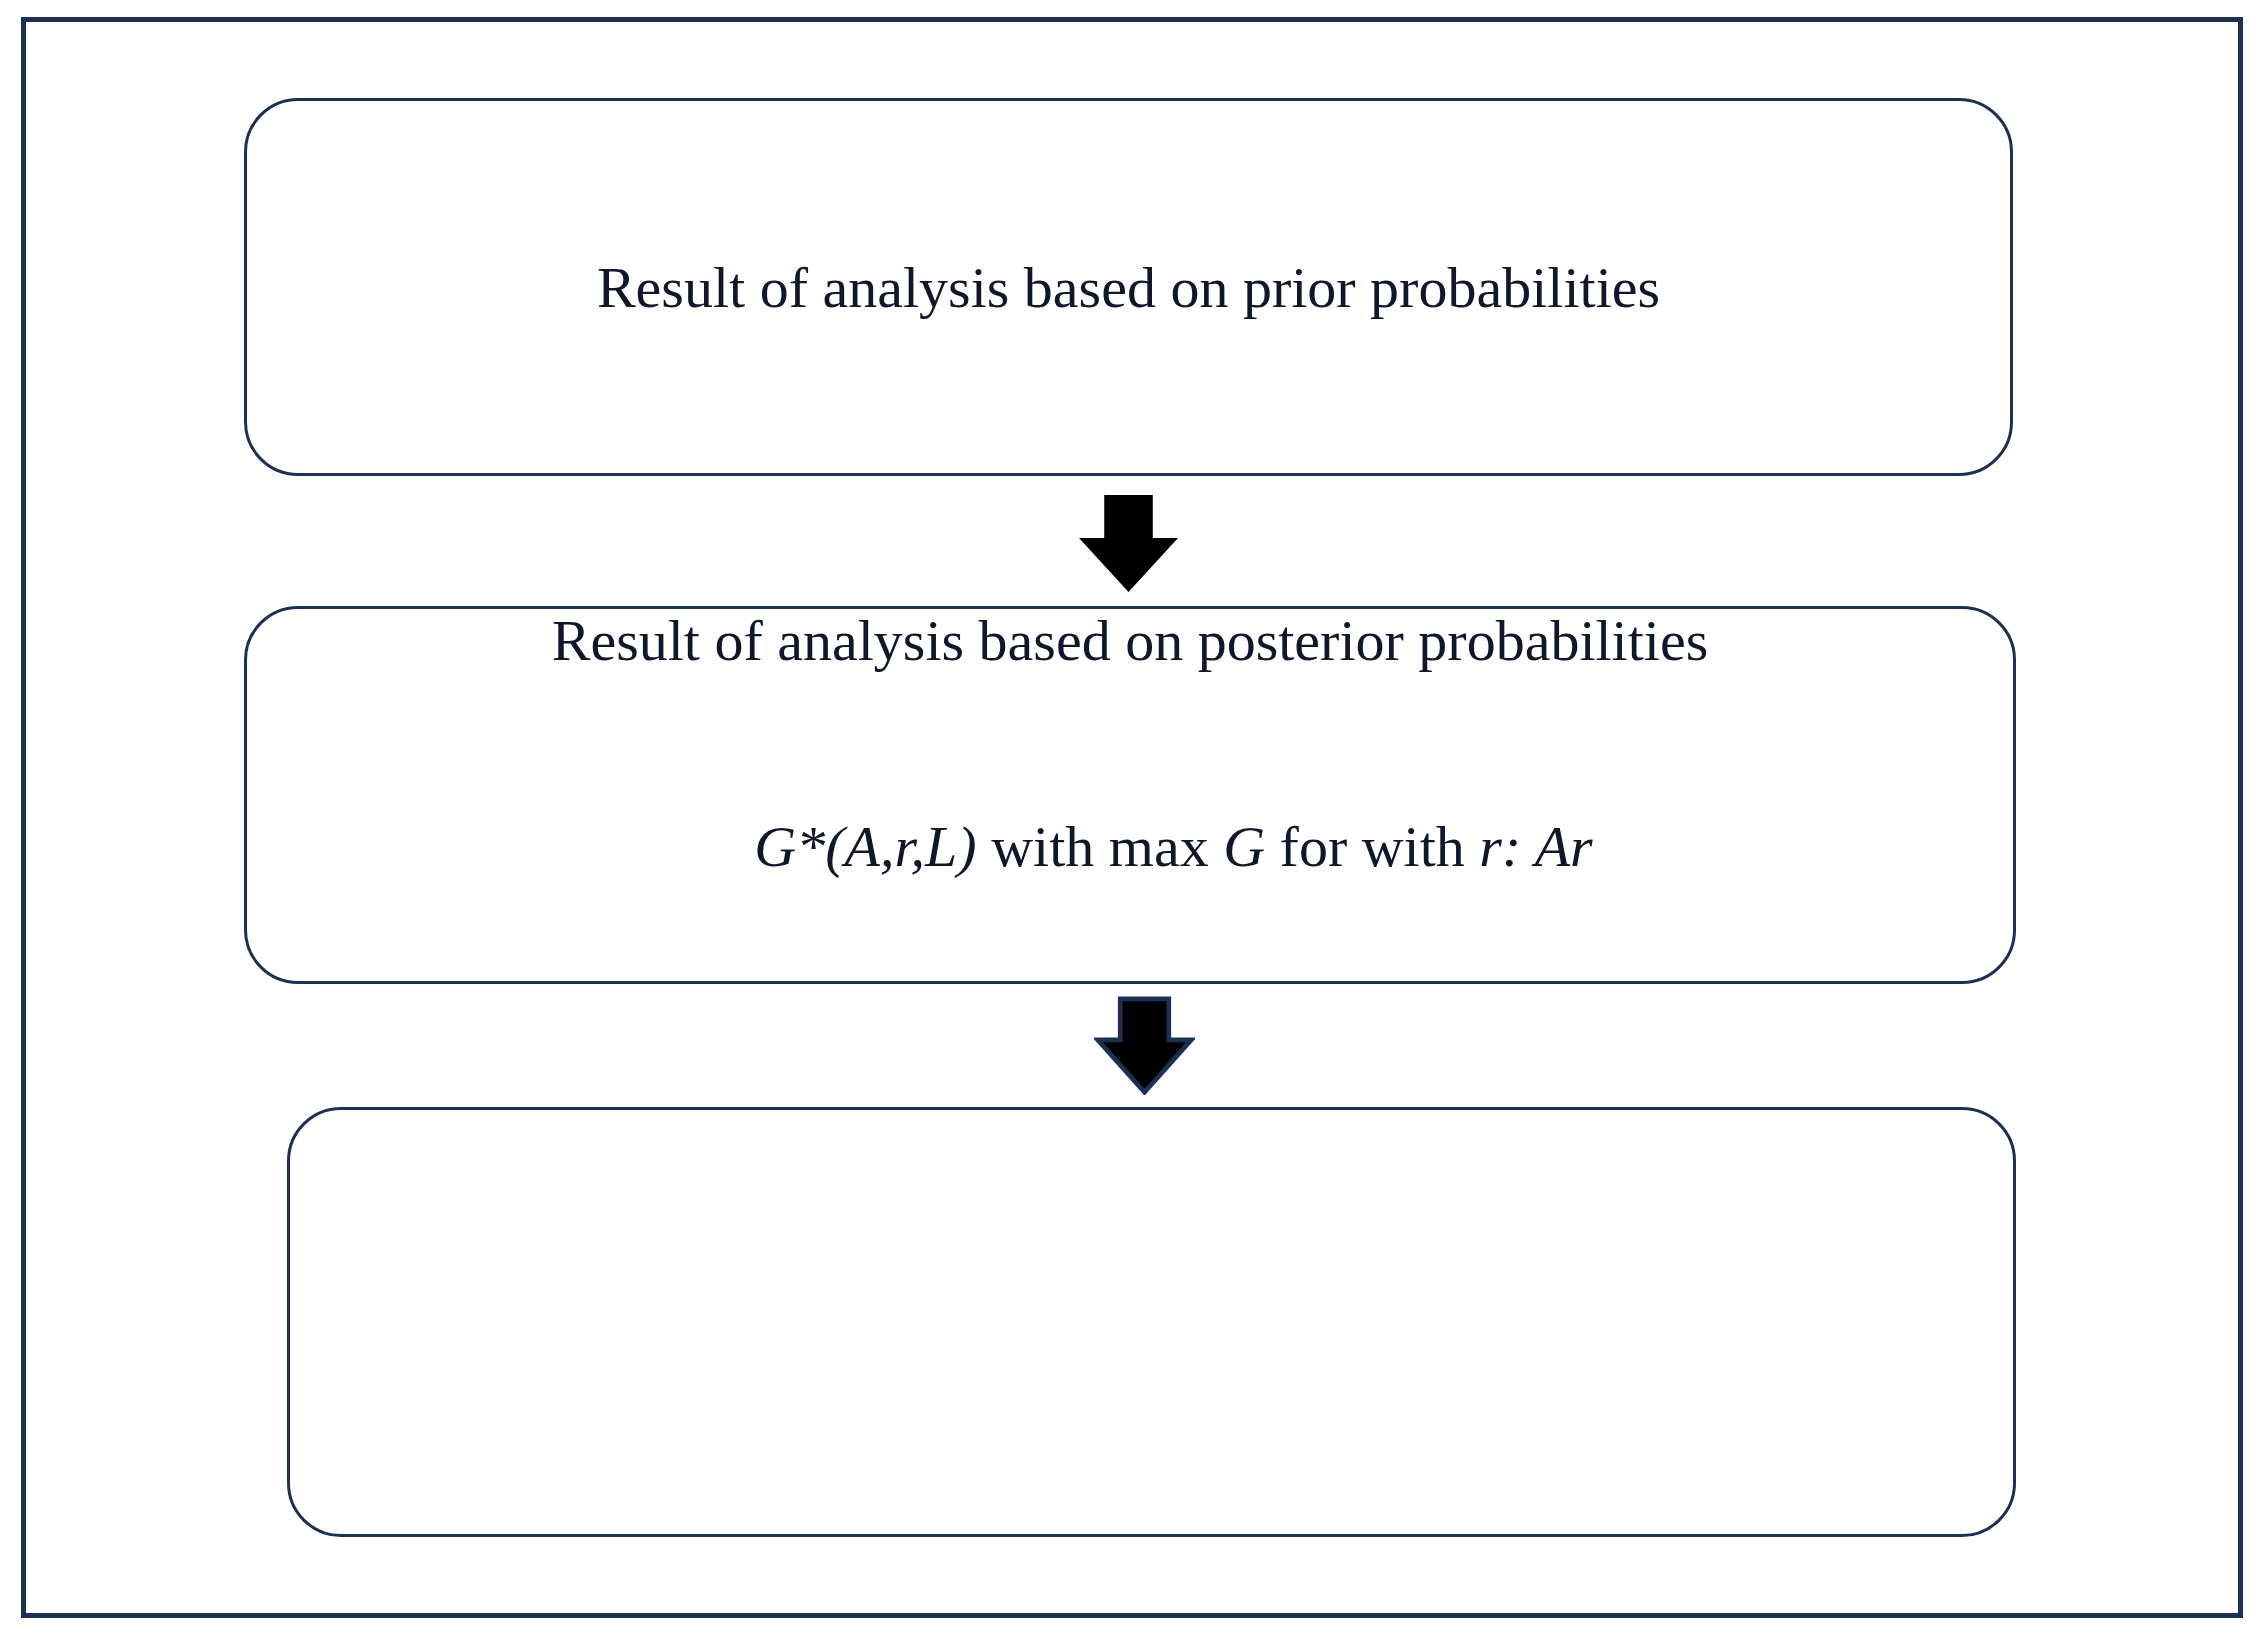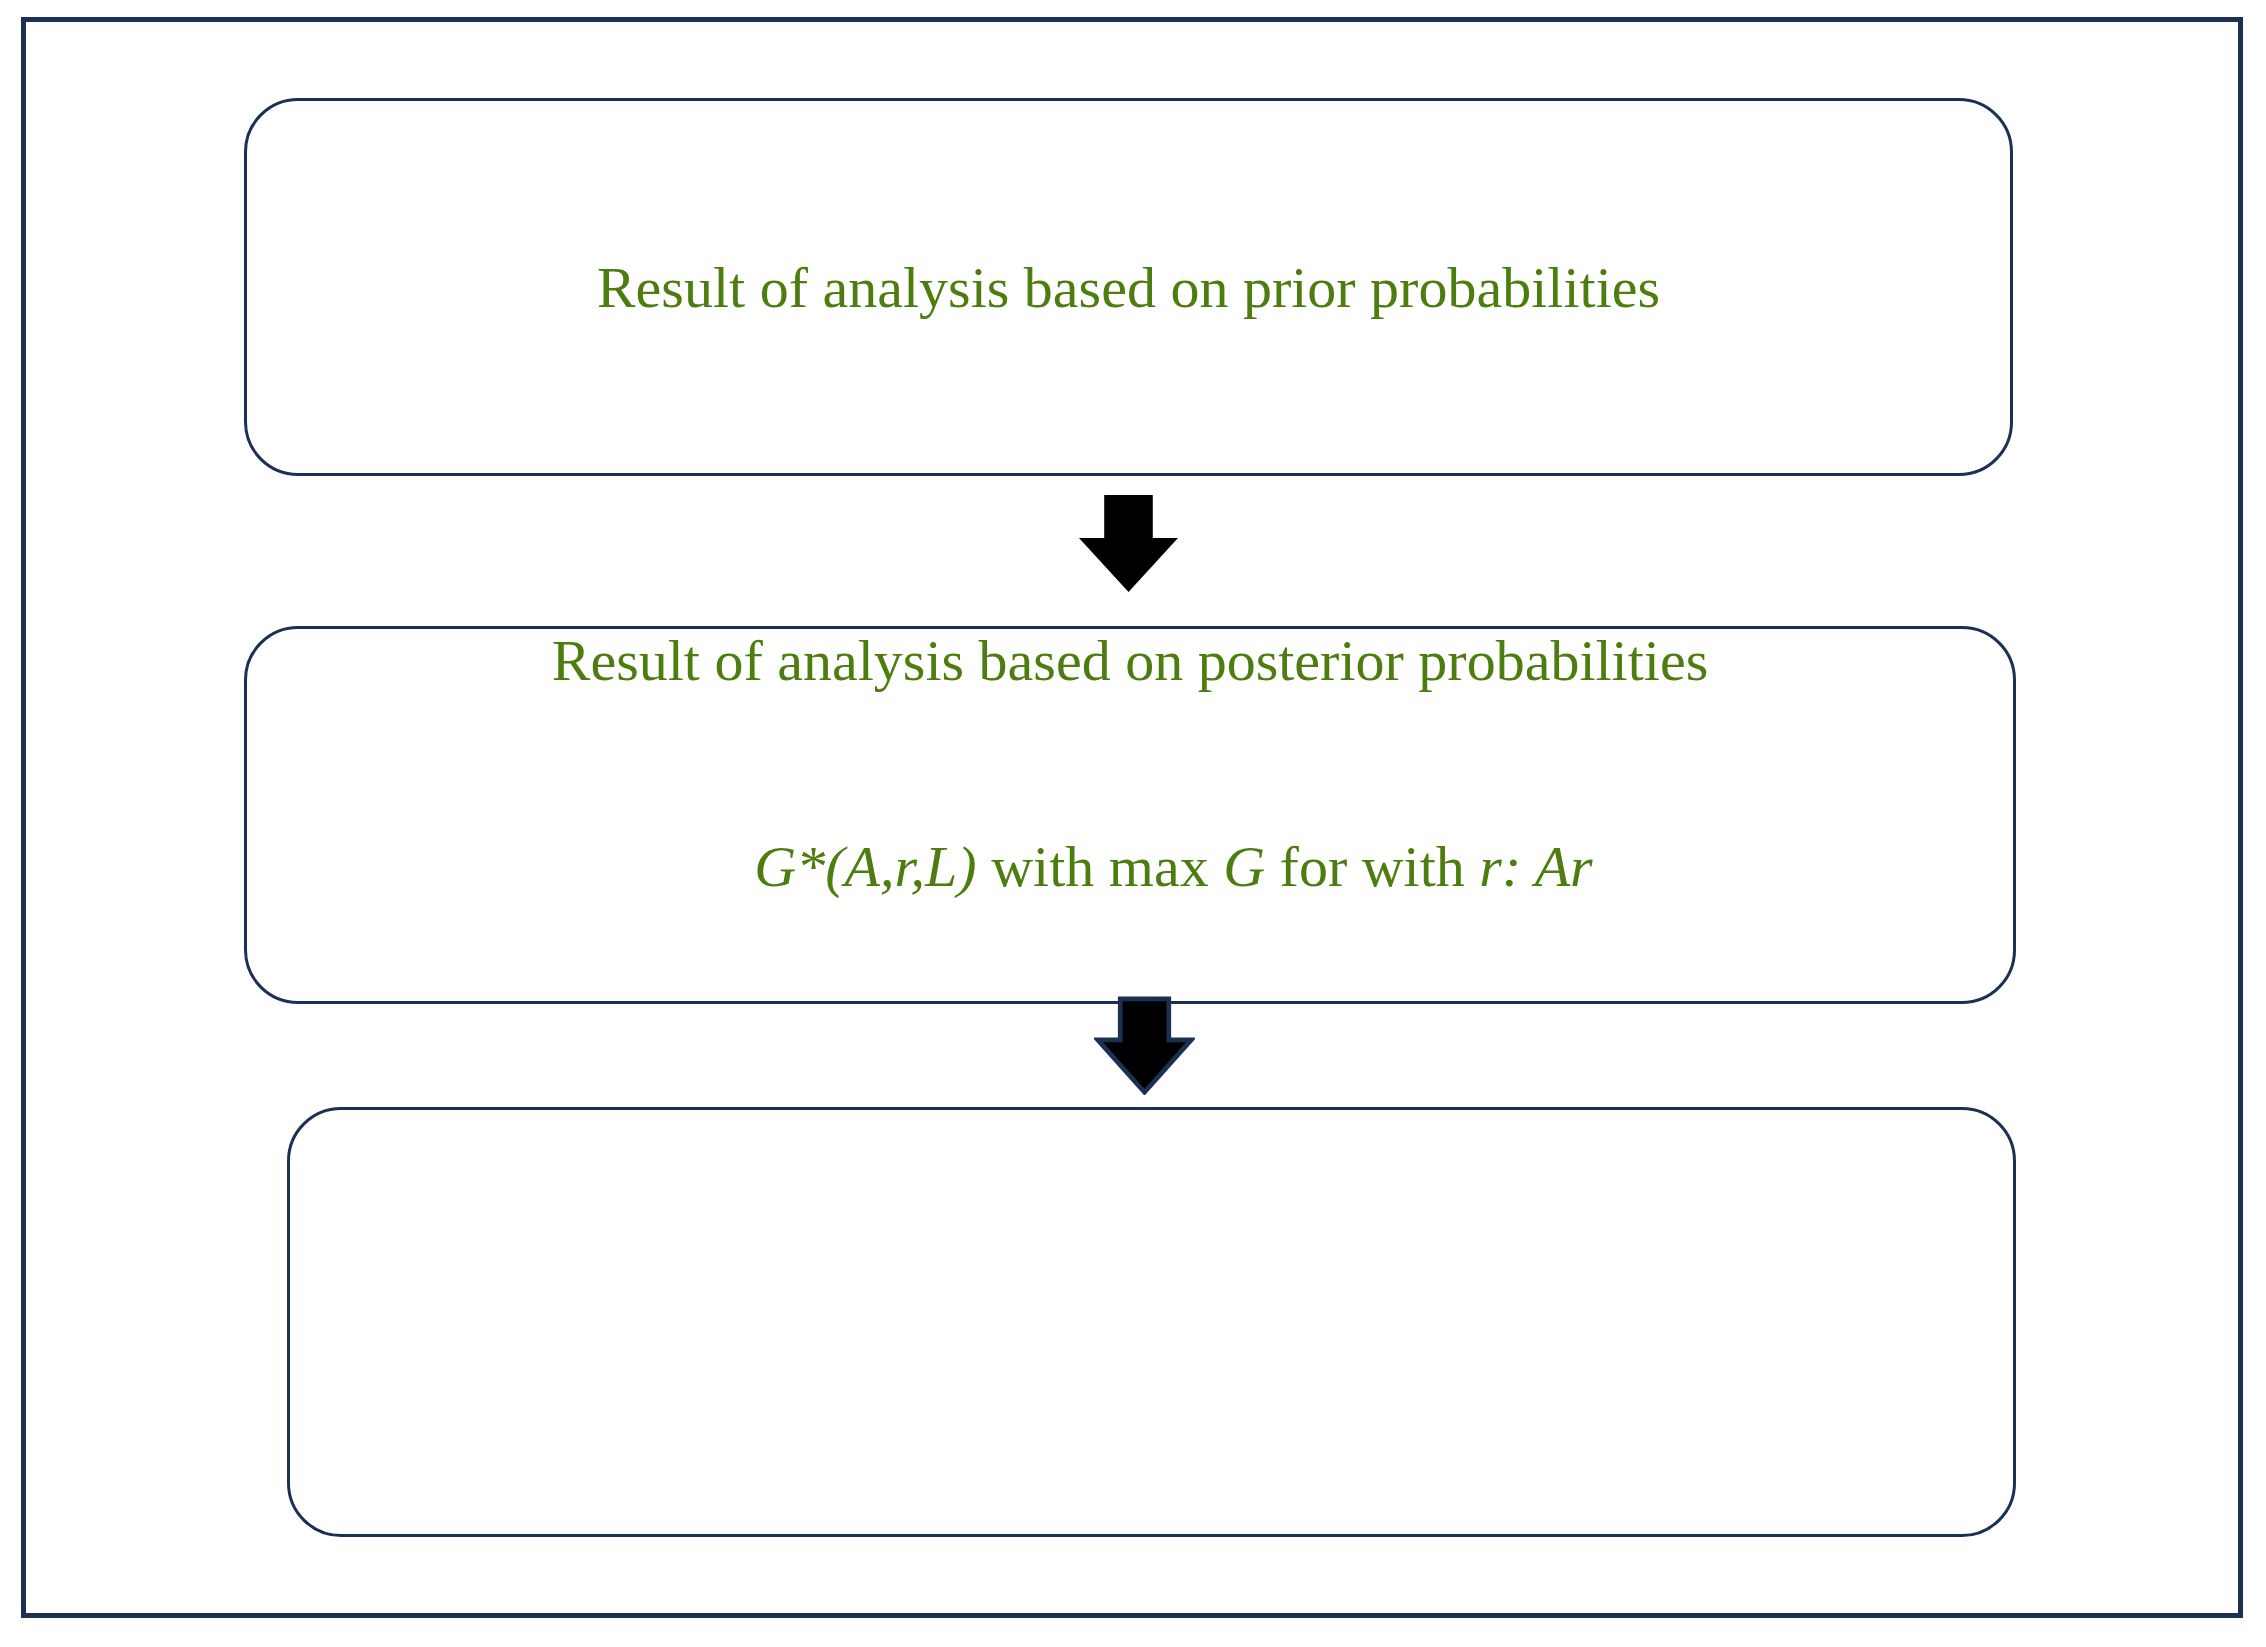--- a/index.html
+++ b/index.html
@@ -6,21 +6,21 @@
     margin: 0;
     padding: 0;
     background: #ffffff;
   }
   .canvas {
     position: relative;
     width: 2266px;
     height: 1647px;
     background: #ffffff;
     font-family: "Liberation Serif", "DejaVu Serif", serif;
-    color: #4d7c0f;
+    color: #0f172a;
     overflow: hidden;
   }
   .outer-frame {
     position: absolute;
     left: 20.5px;
     top: 17px;
     width: 2222px;
     height: 1601px;
     border: 5.6px solid #1b3052;
     box-sizing: border-box;
@@ -42,21 +42,20 @@
     left: 244px;
     top: 98px;
     width: 1769px;
     height: 378px;
   }
   .box-posterior {
     left: 244px;
     top: 606px;
     width: 1772px;
     height: 378px;
-    margin-top: 20px;
   }
   .box-value {
     left: 287px;
     top: 1107px;
     width: 1729px;
     height: 430px;
   }
   .line {
     font-size: 58px;
     line-height: 103px;

